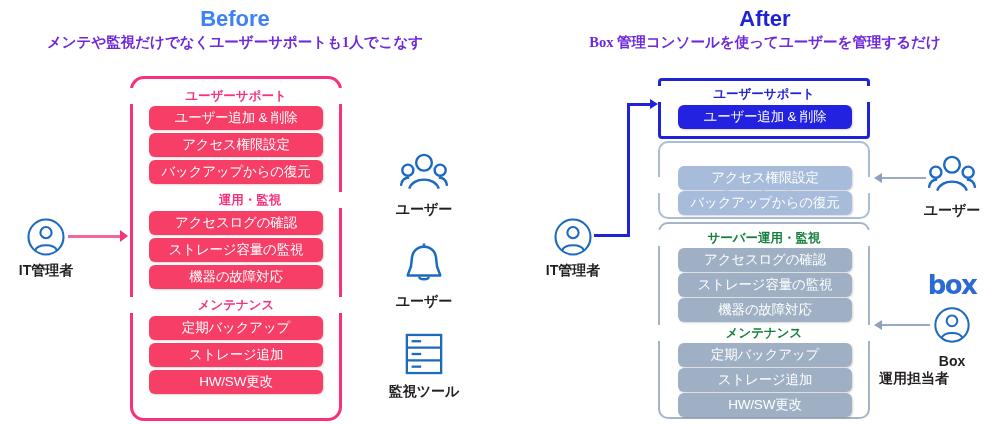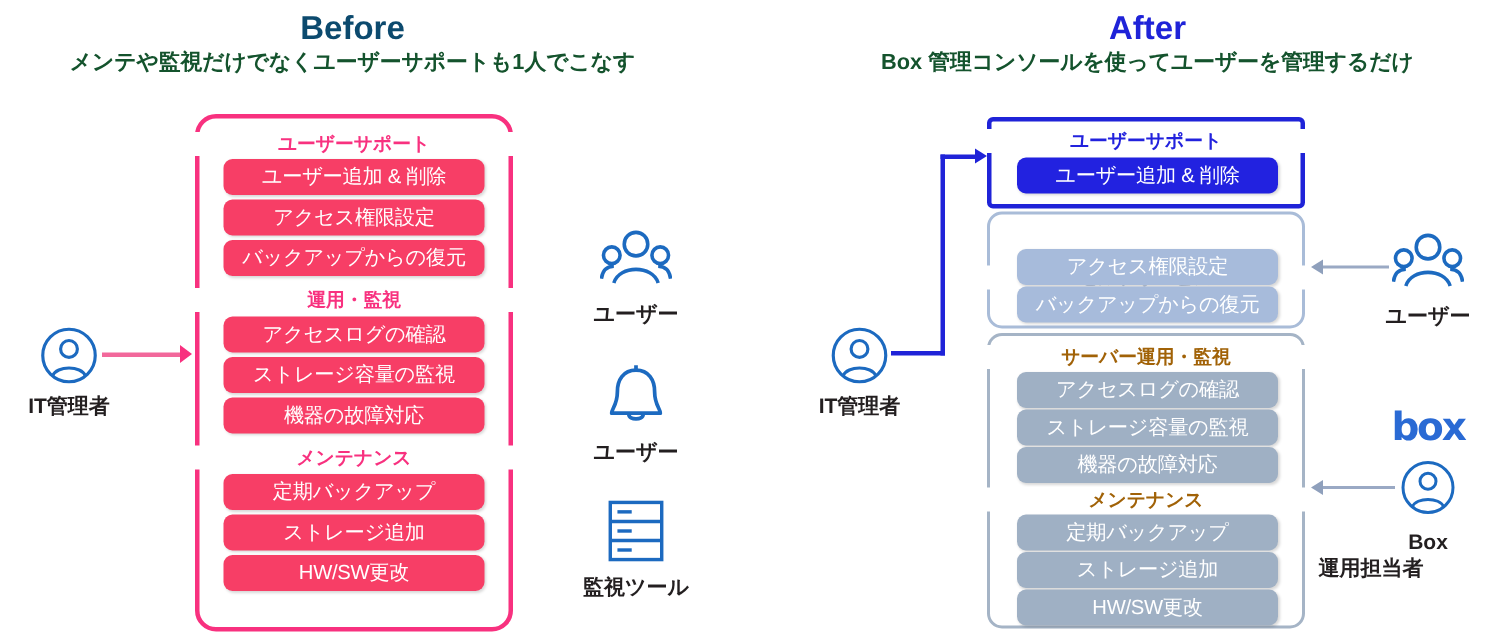--- a/index.html
+++ b/index.html
@@ -11,41 +11,41 @@
   }
   .abs{position:absolute;}
 
   
   .big-title{
     font-size:22px;font-weight:bold;text-align:center;width:100%;
     letter-spacing:0px;line-height:26px;
   }
   .sub-title{
     font-size:14.5px;font-weight:bold;text-align:center;width:100%;
-    color:#14532d;line-height:20px;
-  }
-  .t-before{color:#0c4a6e;}
+    color:#6d28d9;line-height:20px;font-family:Liberation Serif, serif;
+  }
+  .t-before{color:#3b82f6;}
   .t-after{color:#1f23d8;}
 
   
   .before-frame{
     left:130px;top:76px;width:212px;height:345px;
     border:3px solid #f8317f;border-radius:14px;box-sizing:border-box;
     background:#ffffff;
   }
 
   
   .cap{
     font-size:12.5px;font-weight:bold;text-align:center;
     line-height:16px;white-space:nowrap;background:#ffffff;
   }
   .cap-pink{color:#f8317f;}
   .cap-blue{color:#2222dd;}
   .cap-lgray{color:#c3cfe2;}
-  .cap-gray{color:#a16207;}
+  .cap-gray{color:#15803d;}
 
   
   .pill{
     height:24px;border-radius:6px;
     display:flex;align-items:center;justify-content:center;
     color:#ffffff;font-size:13.5px;font-weight:normal;
     white-space:nowrap;letter-spacing:-0.2px;
     box-shadow:1px 1px 2px rgba(0,0,0,.16);
   }
   .pill-pink{background:#f73e66;}
@@ -108,21 +108,21 @@
   <div class="sub-title">メンテや監視だけでなくユーザーサポートも1人でこなす</div>
 </div>
 
 <div class="abs before-frame"></div>
 
 <div class="abs cap cap-pink" style="left:130px;top:88px;width:212px;">ユーザーサポート</div>
 <div class="abs pill pill-pink" style="left:149px;top:106px;width:174px;">ユーザー追加 &amp; 削除</div>
 <div class="abs pill pill-pink" style="left:149px;top:133px;width:174px;">アクセス権限設定</div>
 <div class="abs pill pill-pink" style="left:149px;top:160px;width:174px;">バックアップからの復元</div>
 
-<div class="abs cap cap-pink" style="left:130px;top:192px;width:212px;">運用・監視</div>
+<div class="abs cap cap-pink" style="left:144px;top:192px;width:212px;">運用・監視</div>
 <div class="abs pill pill-pink" style="left:149px;top:211px;width:174px;">アクセスログの確認</div>
 <div class="abs pill pill-pink" style="left:149px;top:238px;width:174px;">ストレージ容量の監視</div>
 <div class="abs pill pill-pink" style="left:149px;top:265px;width:174px;">機器の故障対応</div>
 
 <div class="abs cap cap-pink" style="left:130px;top:297px;width:212px;">メンテナンス</div>
 <div class="abs pill pill-pink" style="left:149px;top:316px;width:174px;">定期バックアップ</div>
 <div class="abs pill pill-pink" style="left:149px;top:343px;width:174px;">ストレージ追加</div>
 <div class="abs pill pill-pink" style="left:149px;top:370px;width:174px;">HW/SW更改</div>
 
 <div class="abs icon-tile" style="left:22px;top:213px;width:47px;height:47px;">

